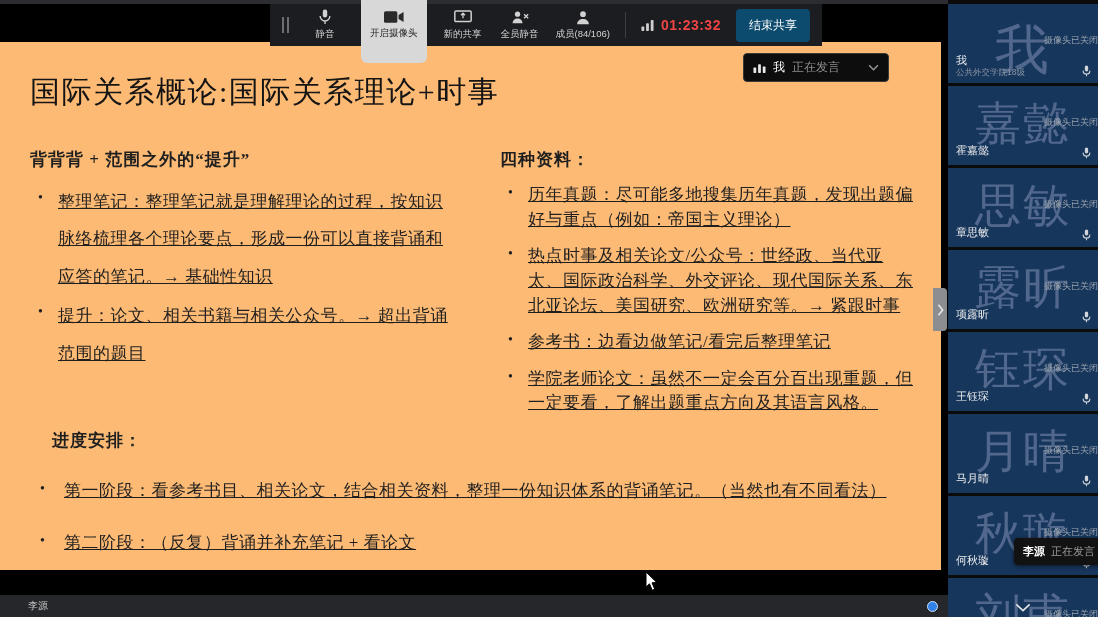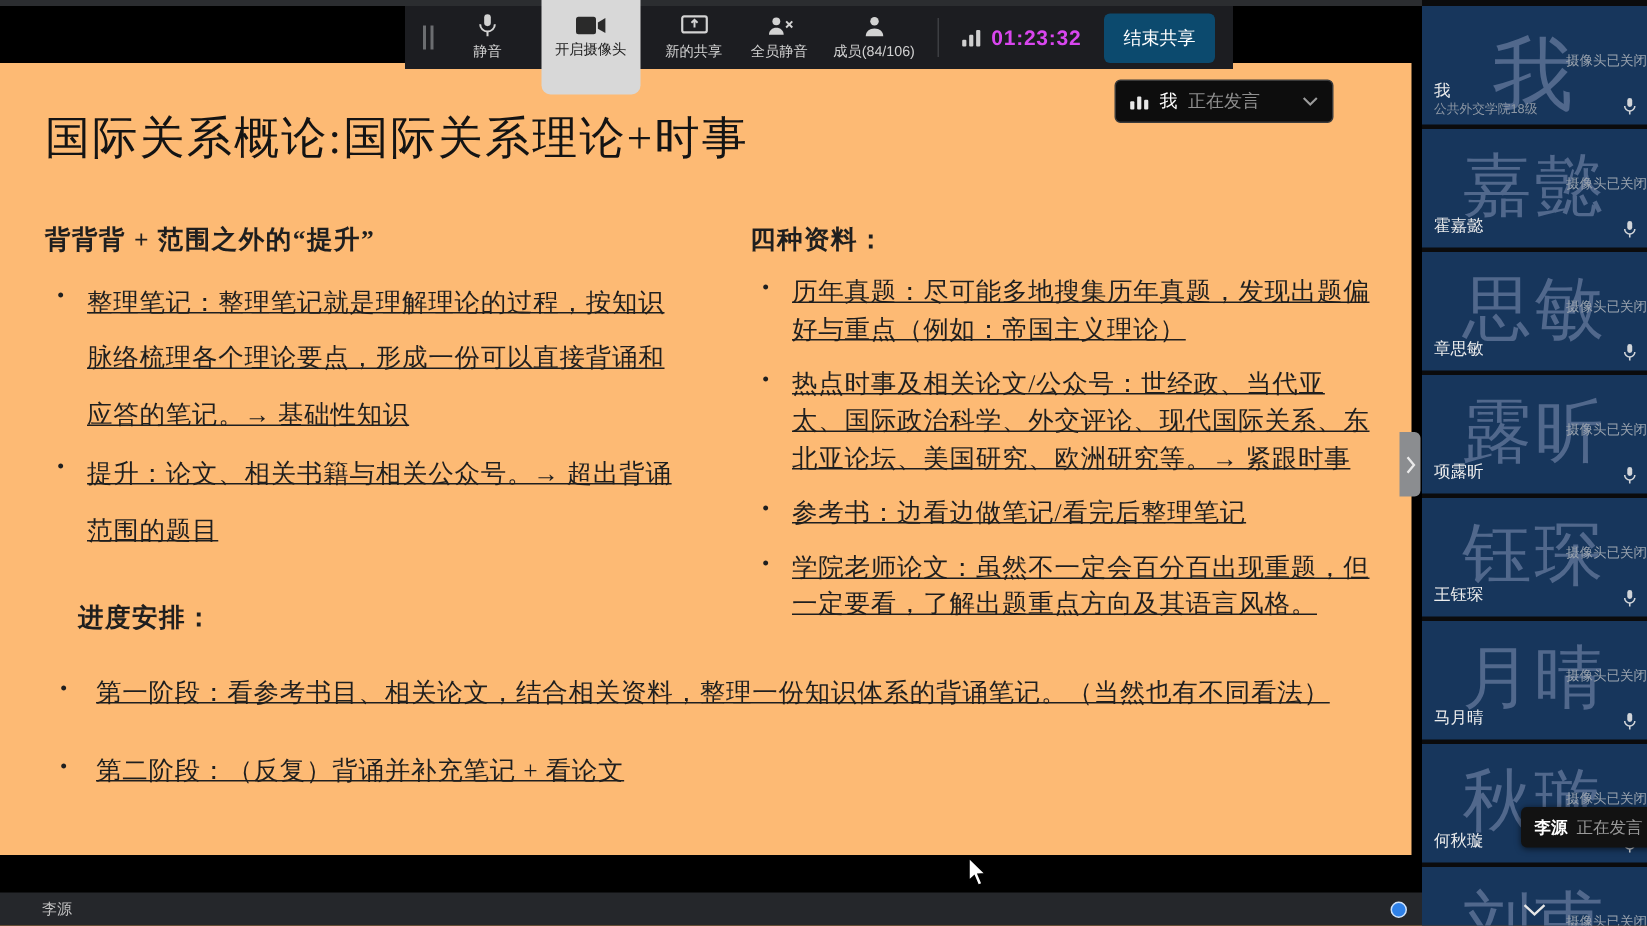--- a/index.html
+++ b/index.html
@@ -16,36 +16,36 @@
   .columns { position:absolute; left:30px; top:106px; width:888px; display:flex; gap:46px; }
   .col-left { width:424px; flex:none; }
   .col-right { flex:1; }
   .col-heading { font-size:17px; font-weight:600; margin-bottom:12px; letter-spacing:1px; }
   ul.sl { list-style:none;text-decoration:underline; }
   ul.sl li { position:relative; padding-left:28px; font-size:17px; letter-spacing:0.5px; }
   ul.sl li::before { content:"•"; position:absolute; left:8px; font-size:14px; }
   .col-left ul.sl li { line-height:2.2; margin-bottom:2px; }
   .col-right ul.sl li { line-height:1.45; margin-bottom:12px; }
   .schedule { position:absolute; left:30px; top:358px; width:882px; }
-  .schedule .col-heading { margin-left:22px; margin-bottom:4px; }
+  .schedule .col-heading { margin-left:22px; margin-bottom:4px;margin-top:29px; }
   .schedule ul.sl li { line-height:1.5; margin-top:26px; padding-left:34px; }
   .schedule ul.sl li::before { left:10px; }
 
   
   .toolbar { position:absolute; left:270px; top:4px; height:42px; background:#1c1d21;
              display:flex; align-items:center; padding:0 12px; gap:15px; z-index:10; }
   .drag-handle { width:7px; height:16px; border-left:2px solid #6b6d70; border-right:2px solid #6b6d70; }
   .tbtn { display:flex; flex-direction:column; align-items:center; justify-content:center; gap:3px;
           color:#d2d2d2; font-size:9.5px; min-width:42px; cursor:default; }
   .tbtn svg { display:block; }
   .tbtn.active { background:#d8d8d8; color:#222; border-radius:6px; padding:23px 9px; }
   .tbtn.active svg { fill:#2a2a2a; }
   .t-divider { width:1px; height:26px; background:#3c3e42; }
   .timer-group { display:flex; align-items:center; gap:7px; }
-  .timer-text { color:#d946ef; font-size:14px; font-weight:600; letter-spacing:0.5px;text-align:center; }
+  .timer-text { color:#ef4444; font-size:14px; font-weight:600; letter-spacing:0.5px;text-align:center; }
   .end-share { background:#0c4a6e; color:#fff; border:none; border-radius:4px; font-size:12px;
                padding:8px 13px; cursor:pointer; font-family:inherit; }
 
   
   .badge { position:absolute; left:743px; top:53px; width:146px; height:29px; background:#0d0d0d;
            border:1px solid #3a3a3a; border-radius:4px; display:flex; align-items:center;
            padding:0 9px; gap:7px; z-index:10; }
   .badge-name { color:#fff; font-size:12px; }
   .badge-status { color:#8f8f8f; font-size:12px; }
   .badge .chev { margin-left:auto; }

